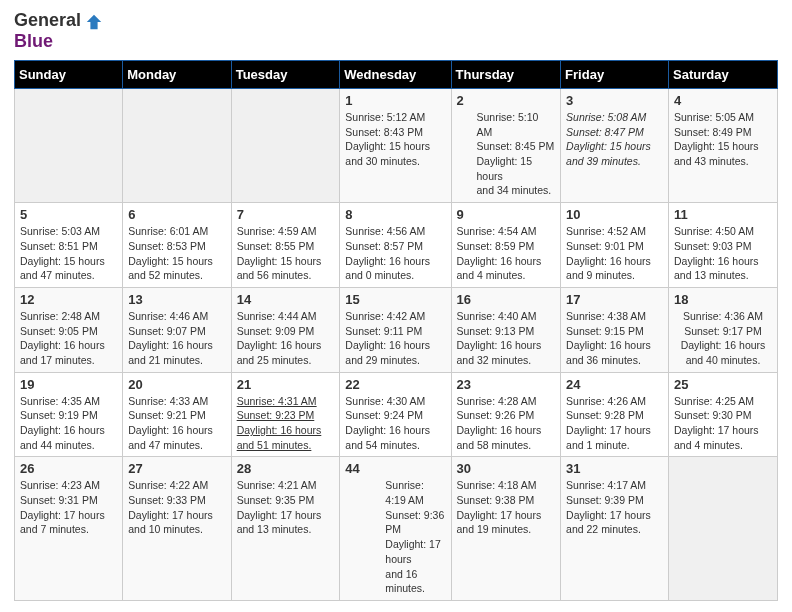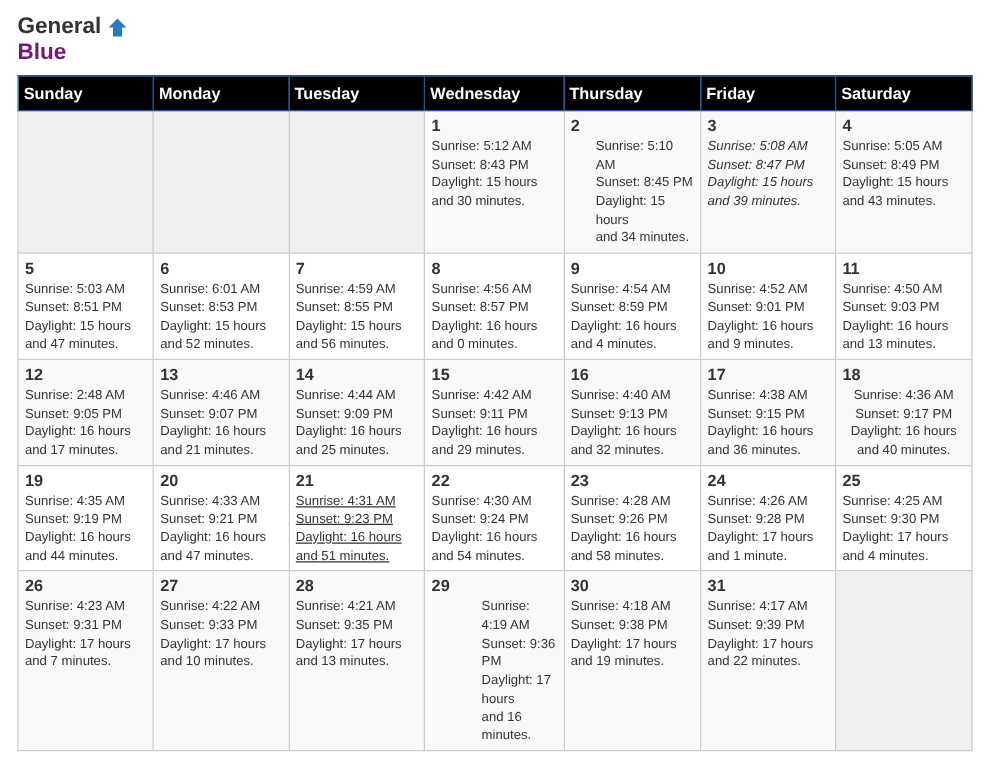--- a/index.html
+++ b/index.html
@@ -334,21 +334,21 @@
 and 10 minutes.</div>
           </td>
           <td>
             <span class="day-num">28</span>
             <div class="day-info" style="white-space: pre-line;">Sunrise: 4:21 AM
 Sunset: 9:35 PM
 Daylight: 17 hours
 and 13 minutes.</div>
           </td>
           <td>
-            <span class="day-num">29</span>
+            <span class="day-num">44</span>
             <div class="day-info" style="white-space: pre-line; margin-left: 40px;">Sunrise: 4:19 AM
 Sunset: 9:36 PM
 Daylight: 17 hours
 and 16 minutes.</div>
           </td>
           <td>
             <span class="day-num">30</span>
             <div class="day-info" style="white-space: pre-line;">Sunrise: 4:18 AM
 Sunset: 9:38 PM
 Daylight: 17 hours

